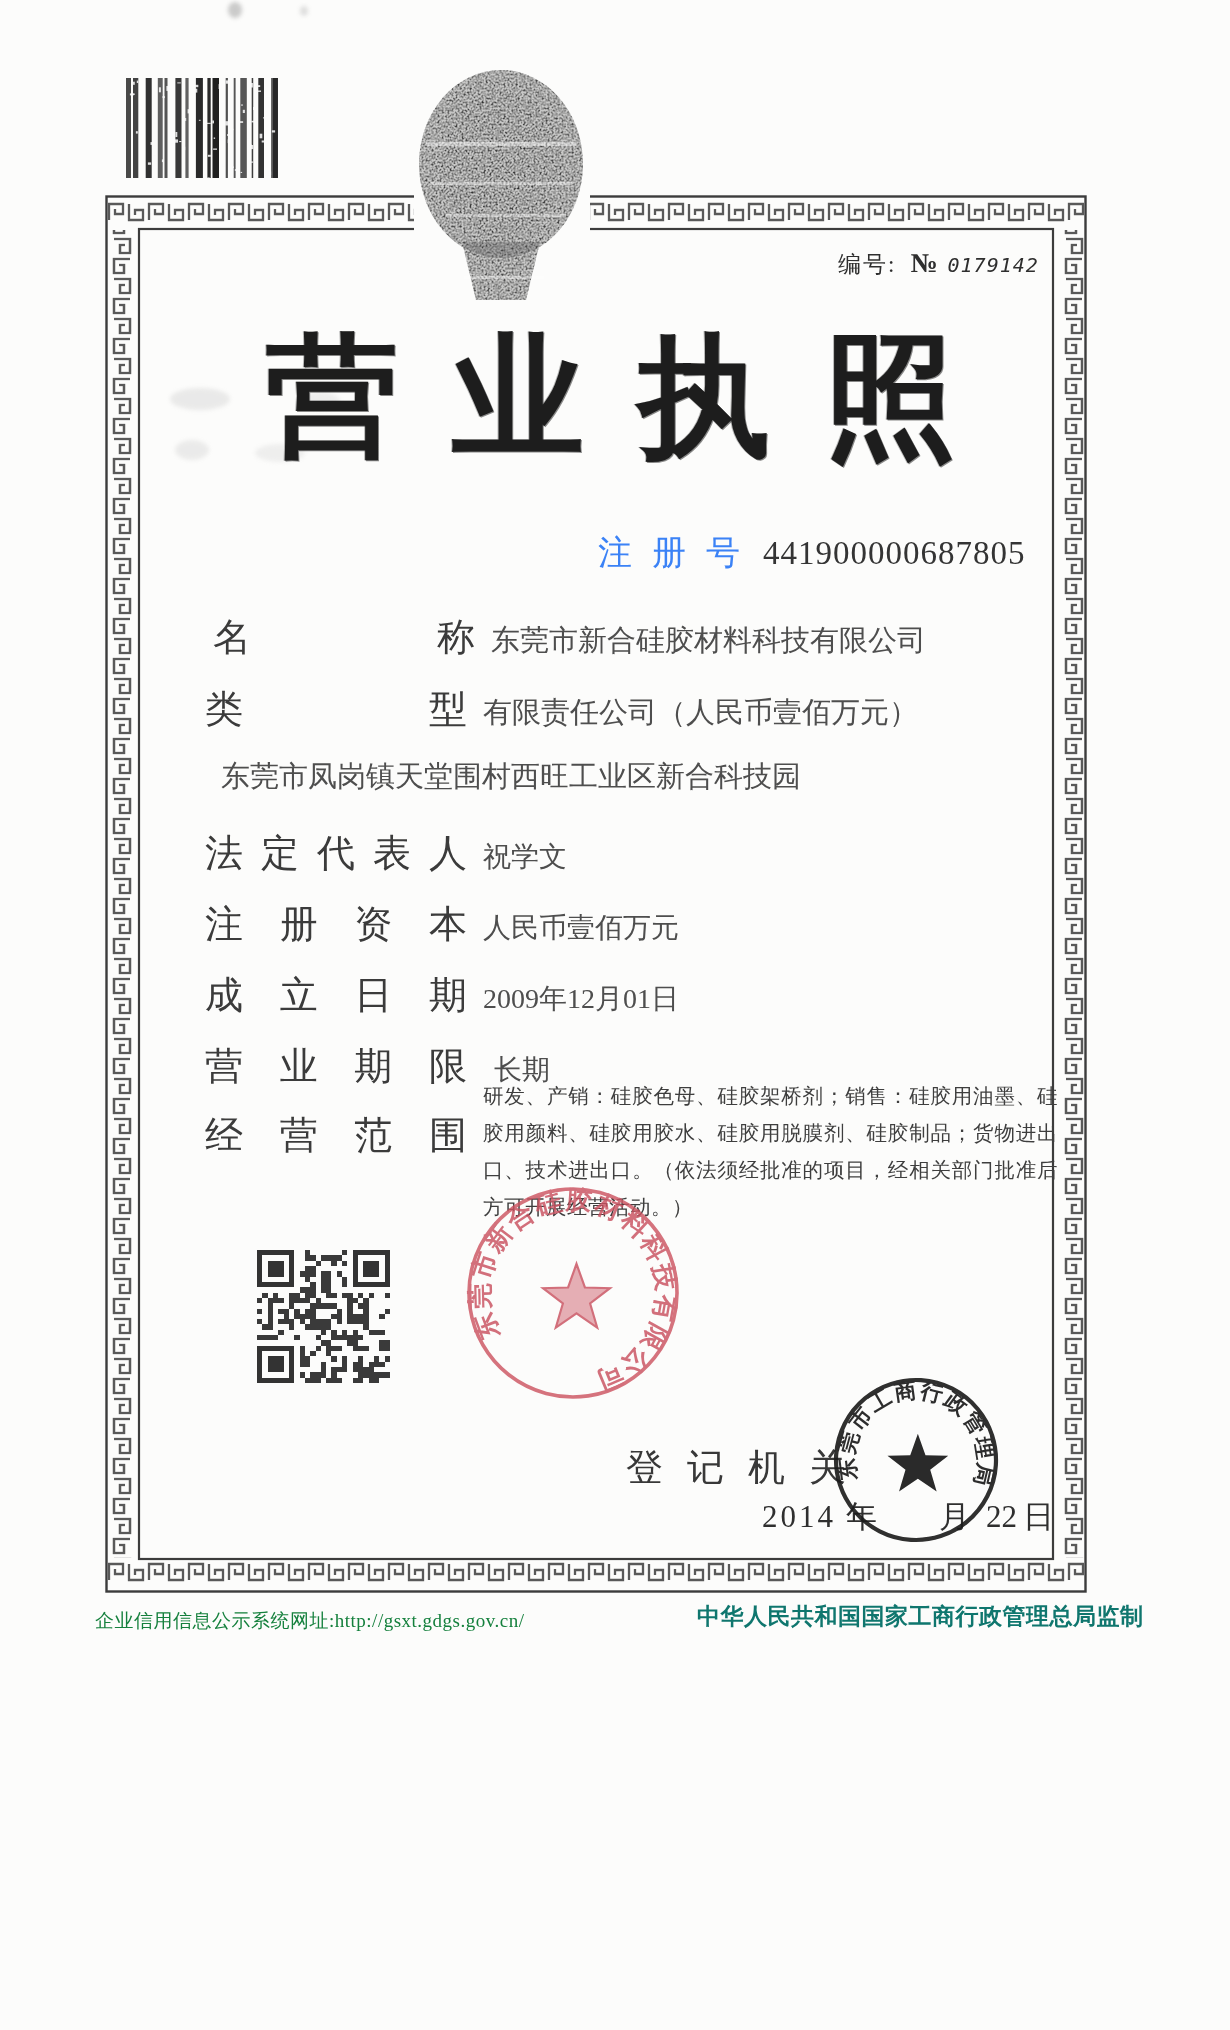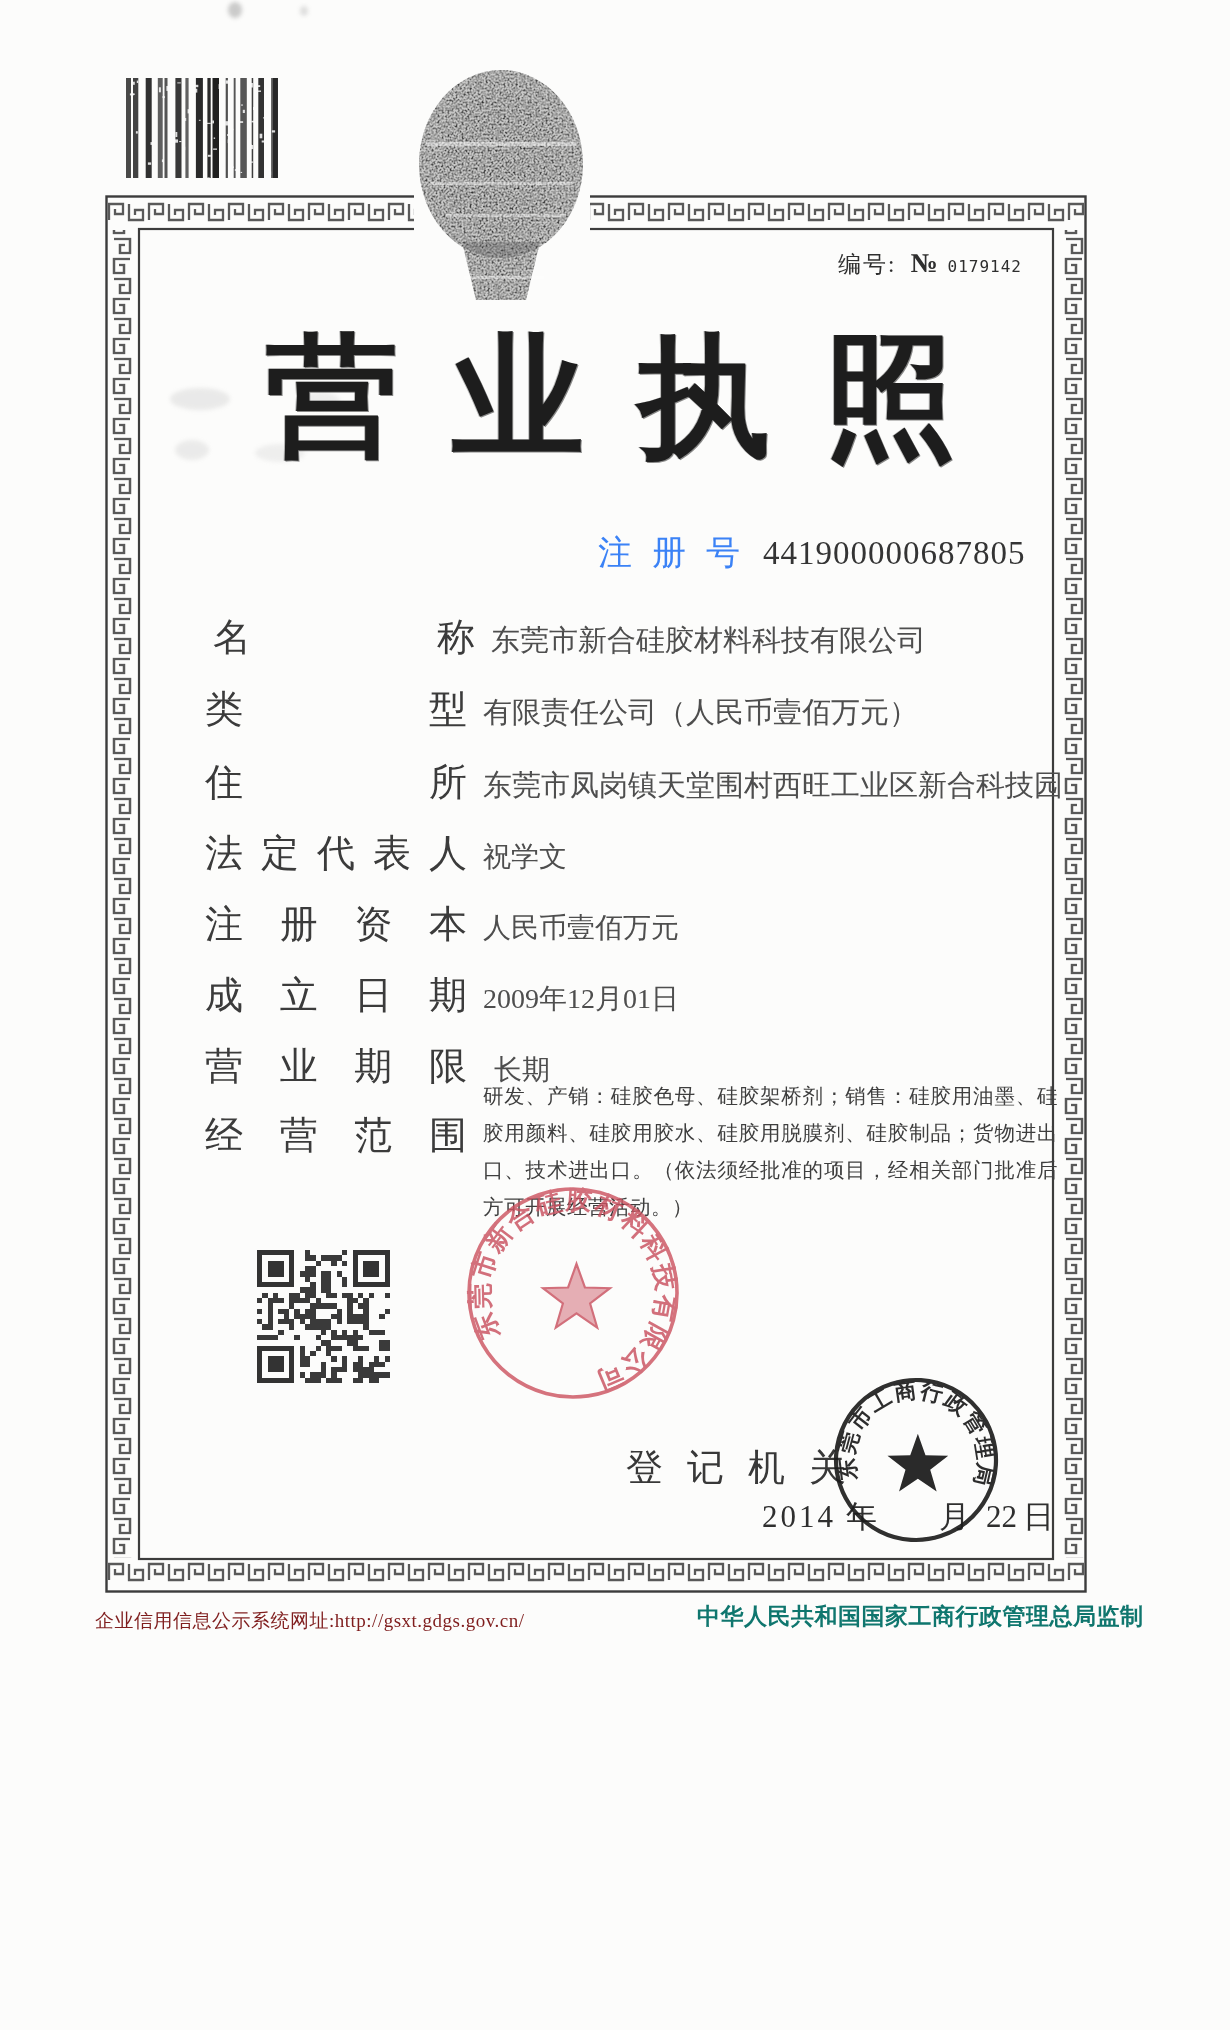--- a/index.html
+++ b/index.html
@@ -10,21 +10,21 @@
     color:#3f3f3f;
   }
   .abs{position:absolute;}
 
   
   .smudge{position:absolute;border-radius:50%;filter:blur(2px);pointer-events:none;}
 
   
   #serial{left:838px; top:248px; font-size:23px; color:#2e2e2e; letter-spacing:2px; white-space:nowrap;}
   #serial .nsym{font-weight:bold; font-size:27px; margin:0 8px 0 14px; font-family:"Liberation Serif",serif;}
-  #serial .num{font-family:"DejaVu Sans Mono",monospace; font-size:16px; letter-spacing:1px;}
+  #serial .num{font-family:"DejaVu Sans Mono",monospace; font-size:20px; letter-spacing:1px;font-style:italic;}
 
   
   #license-title{
     left:266px; top:318px; font-size:132px; line-height:1.2; font-weight:bold;
     letter-spacing:54px; color:#1d1d1d; white-space:nowrap;
     font-family:"Liberation Sans","DejaVu Sans",sans-serif;
     text-shadow:1px 1px 0 rgba(40,40,40,.55), -1px 0 0 rgba(60,60,60,.35);
   }
 
   
@@ -53,21 +53,21 @@
   
   #authority-label{left:626px; top:1443px; font-size:37px; letter-spacing:24px; color:#383838; white-space:nowrap;}
   #issue-date{left:762px; top:1496px; font-size:31px; color:#2f2f2f; white-space:nowrap;}
   #issue-date .y{letter-spacing:3px;}
   #issue-date .u1{margin-left:10px;}
   #issue-date .u2{margin-left:62px;}
   #issue-date .d{margin-left:16px; letter-spacing:0;}
   #issue-date .u3{margin-left:6px;}
 
   
-  #footer-left{left:95px; top:1608px; font-size:19px; color:#7f1d1d; letter-spacing:.5px; white-space:nowrap;}
+  #footer-left{left:95px; top:1608px; font-size:19px; color:#15803d; letter-spacing:.5px; white-space:nowrap;}
   #footer-right{left:697px; top:1601px; width:392px; font-size:23px; color:#0f766e; font-weight:600; letter-spacing:.5px; text-align:right; white-space:nowrap;}
 </style>
 </head>
 <body>
 
 <div id="canvas">
 
   <div class="smudge" style="left:228px;top:2px;width:14px;height:16px;background:#9a9a9a;opacity:.5;"></div>
   <div class="smudge" style="left:300px;top:6px;width:8px;height:10px;background:#b0b0b0;opacity:.4;"></div>
   <div class="smudge" style="left:170px;top:388px;width:60px;height:22px;background:#c8c8c8;opacity:.35;"></div>
@@ -226,21 +226,20 @@
 
   <div class="row" style="top:612px;margin-left:8px;">
     <div class="flabel">名称</div>
     <div class="fvalue v-big">东莞市新合硅胶材料科技有限公司</div>
   </div>
   <div class="row" style="top:684px;">
     <div class="flabel">类型</div>
     <div class="fvalue v-big">有限责任公司（人民币壹佰万元）</div>
   </div>
   <div class="row" style="top:757px;">
-    <div class="flabel">住所</div>
     <div class="fvalue v-big">东莞市凤岗镇天堂围村西旺工业区新合科技园</div>
   </div>
   <div class="row" style="top:828px;">
     <div class="flabel">法定代表人</div>
     <div class="fvalue v-mid">祝学文</div>
   </div>
   <div class="row" style="top:899px;">
     <div class="flabel">注册资本</div>
     <div class="fvalue v-mid">人民币壹佰万元</div>
   </div>

